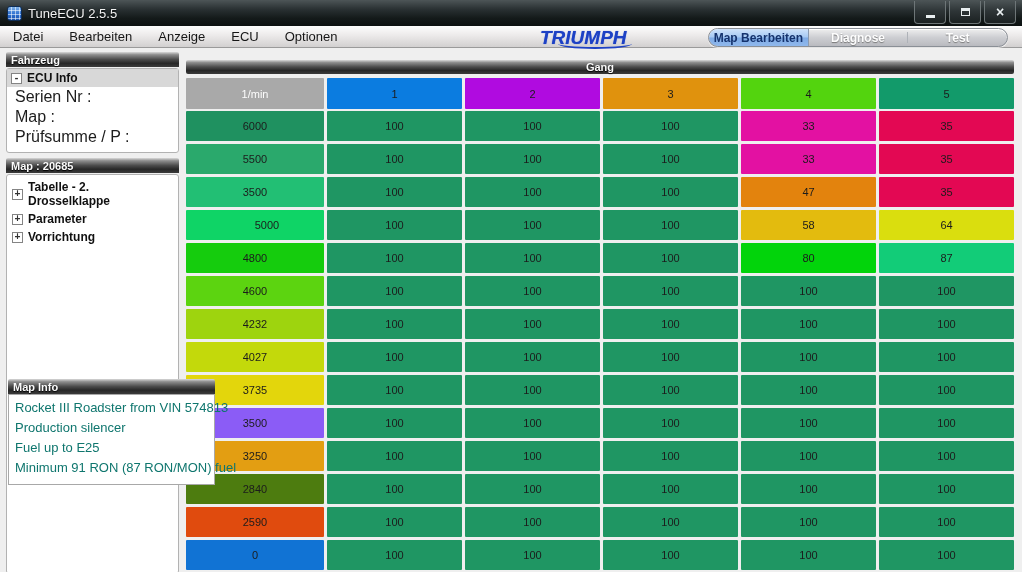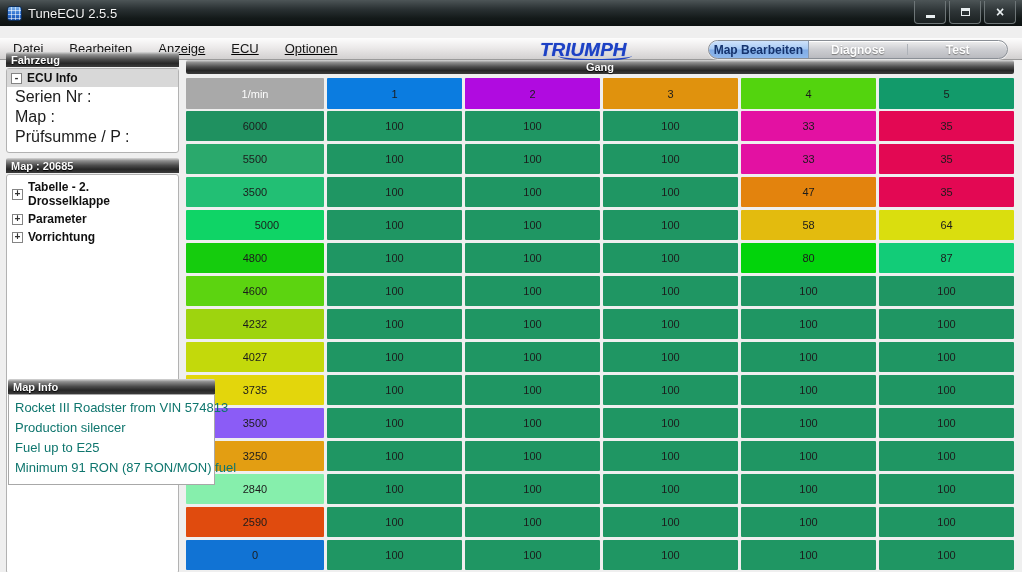--- a/index.html
+++ b/index.html
@@ -21,23 +21,23 @@
   .win-buttons { position:absolute; right:6px; top:1px; display:flex; gap:3px; }
   .win-btn { width:32px; height:23px; display:flex; align-items:center; justify-content:center;
     background:linear-gradient(180deg,#4a5254 0%,#2e3537 45%,#1b2122 100%);
     border:1px solid #6e7678; border-top:none; border-radius:0 0 4px 4px;
     color:#e8eef0; font-size:12px; cursor:pointer; }
   .glyph-min { width:9px; height:3px; background:#e8eef0; margin-top:8px; }
   .glyph-max { width:9px; height:8px; border:1px solid #e8eef0; border-top:3px solid #e8eef0; }
   .glyph-close { font-size:14px; font-weight:bold; line-height:1; }
 
   
-  .menubar { position:absolute; left:0; top:38px; width:1022px; height:22px;
+  .menubar { position:absolute; left:0; top:26px; width:1022px; height:22px;
     background:linear-gradient(180deg,#fdfdfd 0%,#eceaea 45%,#d2d0d0 100%);
-    border-bottom:1px solid #9a9a9a; display:flex; align-items:center;text-decoration:underline; }
+    border-bottom:1px solid #9a9a9a; display:flex; align-items:center; }
   .menu-item { padding:0 13px; font-size:13px; color:#161616; height:22px;
     display:flex; align-items:center; cursor:default; }
   .logo-wrap { position:absolute; left:540px; top:1px; width:118px; height:21px; }
   .logo-text { font-size:19px; font-weight:bold; font-style:italic; letter-spacing:0px;
     color:#1d41c4; text-shadow:0 0 1px #4668d8; transform:scaleY(.92); }
   .logo-swoosh { position:absolute; left:18px; top:16px; width:74px; height:6px;
     border-bottom:2px solid #1d41c4; border-radius:0 0 90% 90%/0 0 160% 160%; }
   .pill { position:absolute; right:14px; top:2px; width:300px; height:19px;
     border:1px solid #8a8f96; border-radius:10px; overflow:hidden; display:flex;
     background:linear-gradient(180deg,#efefef 0%,#cdced2 50%,#b9babf 100%);
@@ -238,21 +238,21 @@
         <div class="cell " style="background: rgb(31, 150, 99);">100</div>
         <div class="cell " style="background: rgb(31, 150, 99);">100</div>
         <div class="cell " style="background: rgb(31, 150, 99);">100</div>
         <div class="cell " style="background: rgb(31, 150, 99);">100</div>
         <div class="cell " style="background: rgb(227, 158, 18);">3250</div>
         <div class="cell " style="background: rgb(31, 150, 99);">100</div>
         <div class="cell " style="background: rgb(31, 150, 99);">100</div>
         <div class="cell " style="background: rgb(31, 150, 99);">100</div>
         <div class="cell " style="background: rgb(31, 150, 99);">100</div>
         <div class="cell " style="background: rgb(31, 150, 99);">100</div>
-        <div class="cell " style="background: #86efac;">2840</div>
+        <div class="cell " style="background: #4d7c0f;">2840</div>
         <div class="cell " style="background: rgb(31, 150, 99);">100</div>
         <div class="cell " style="background: rgb(31, 150, 99);">100</div>
         <div class="cell " style="background: rgb(31, 150, 99);">100</div>
         <div class="cell " style="background: rgb(31, 150, 99);">100</div>
         <div class="cell " style="background: rgb(31, 150, 99);">100</div>
         <div class="cell " style="background: rgb(224, 75, 14);">2590</div>
         <div class="cell " style="background: rgb(31, 150, 99);">100</div>
         <div class="cell " style="background: rgb(31, 150, 99);">100</div>
         <div class="cell " style="background: rgb(31, 150, 99);">100</div>
         <div class="cell " style="background: rgb(31, 150, 99);">100</div>

